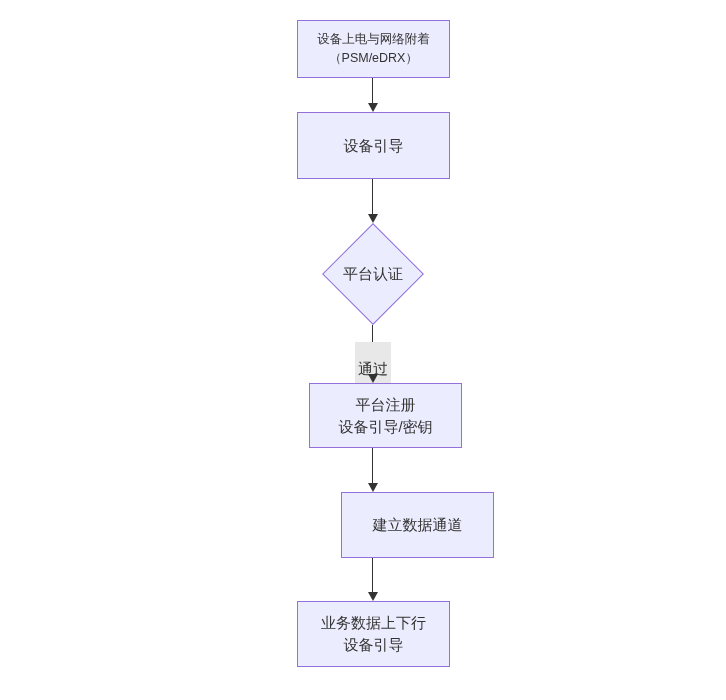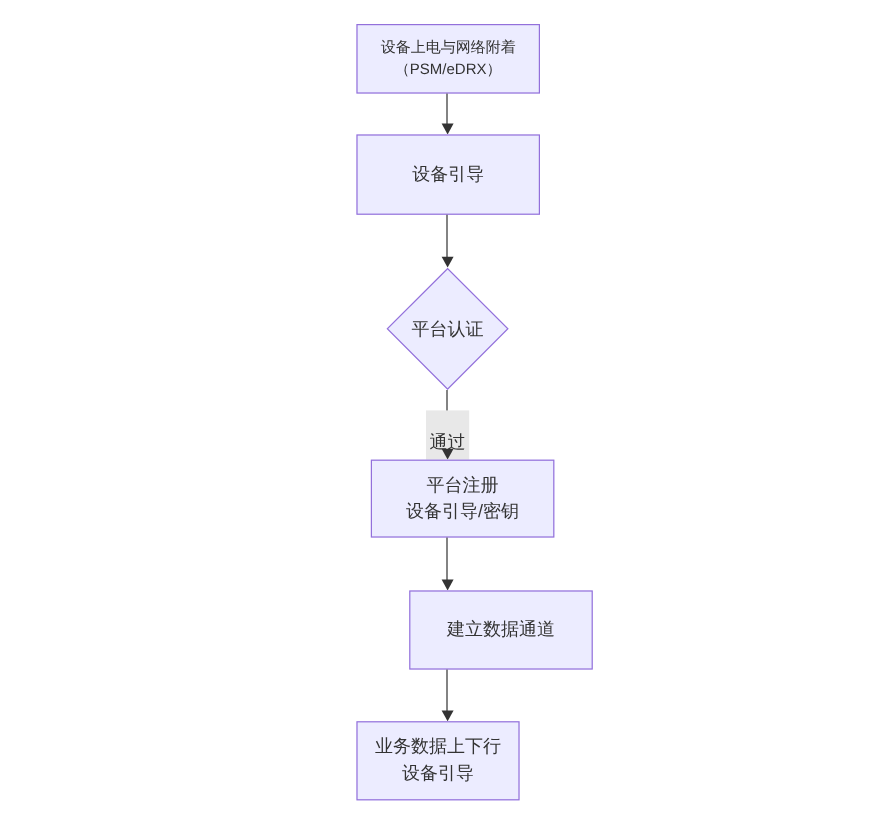--- a/index.html
+++ b/index.html
@@ -118,18 +118,18 @@
   <div class="edge-line" style="left:372px; top:448px; height:36px;"></div>
   <div class="arrow-head" style="left:368px; top:483px;"></div>
 
   <div class="node" style="left:297px; top:492px; width:153px; height:66px;margin-left:44px;">
     <span>建立数据通道</span>
   </div>
 
   <div class="edge-line" style="left:372px; top:558px; height:35px;"></div>
   <div class="arrow-head" style="left:368px; top:592px;"></div>
 
-  <div class="node" style="left:297px; top:601px; width:136px; height:66px;">
+  <div class="node" style="left:297px; top:601px; width:153px; height:66px;">
     <span>业务数据上下行</span>
     <span>设备引导</span>
   </div>
 
 </div>
 
 </body></html>

